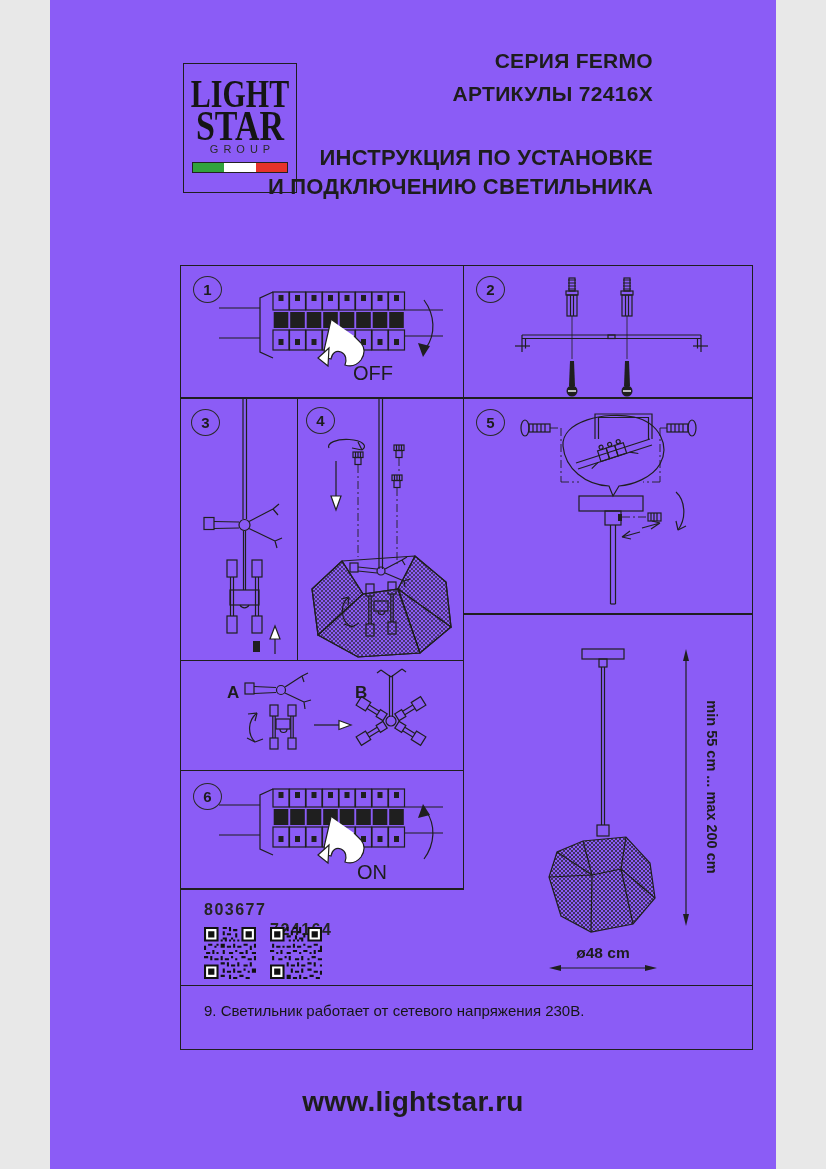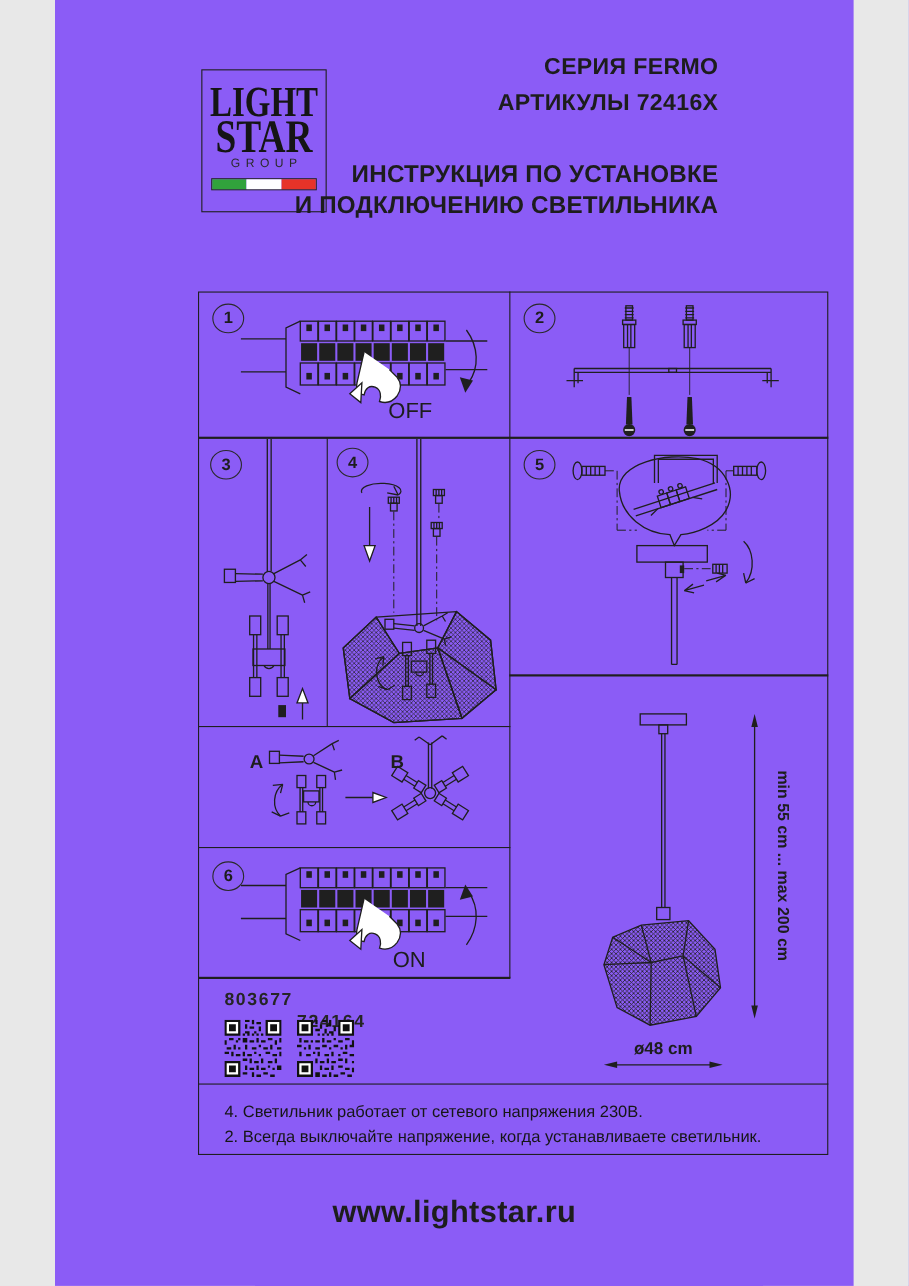--- a/index.html
+++ b/index.html
@@ -464,19 +464,18 @@
           <polygon points="85,353 97,350 97,356" fill="#1f1f1f" stroke="none"></polygon>
           <polygon points="193,353 181,350 181,356" fill="#1f1f1f" stroke="none"></polygon>
         </g>
       </g>
       <text transform="translate(243,172) rotate(90)" text-anchor="middle" font-size="14.5" font-weight="bold">min 55 cm ... max 200 cm</text>
       <text x="139" y="343" text-anchor="middle" font-size="15.5" font-weight="bold">ø48 cm</text>
     </svg>
   </div>
 
   <div class="abs notes">
-    <div>4. Светильник работает от сетевого напряжения 230В.</div>
-    <div>2. Всегда выключайте напряжение, когда устанавливаете светильник.</div>
+    <div>9. Светильник работает от сетевого напряжения 230В.</div>
   </div>
 
   <div class="abs site">www.lightstar.ru</div>
 
 </div>
 
 </body></html>

